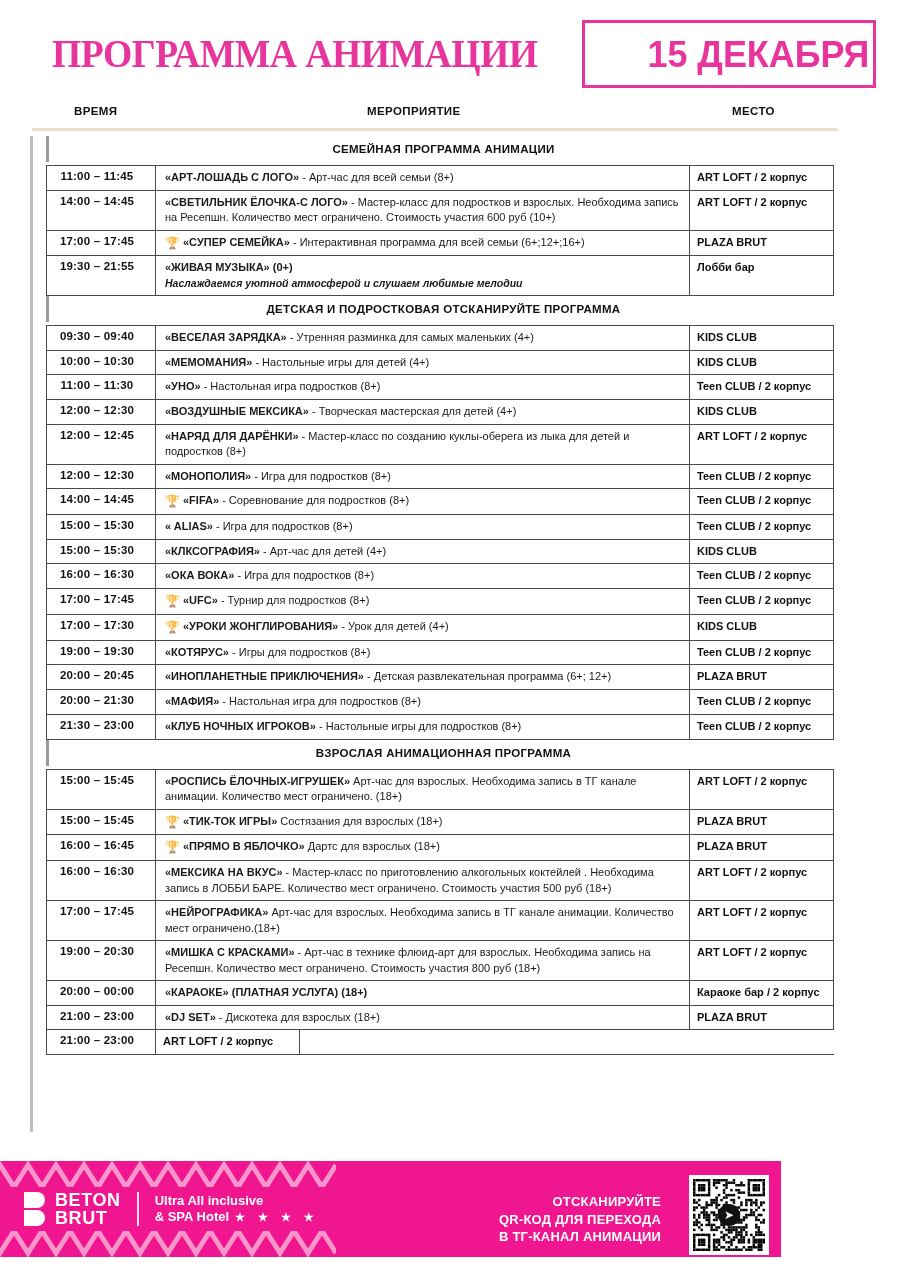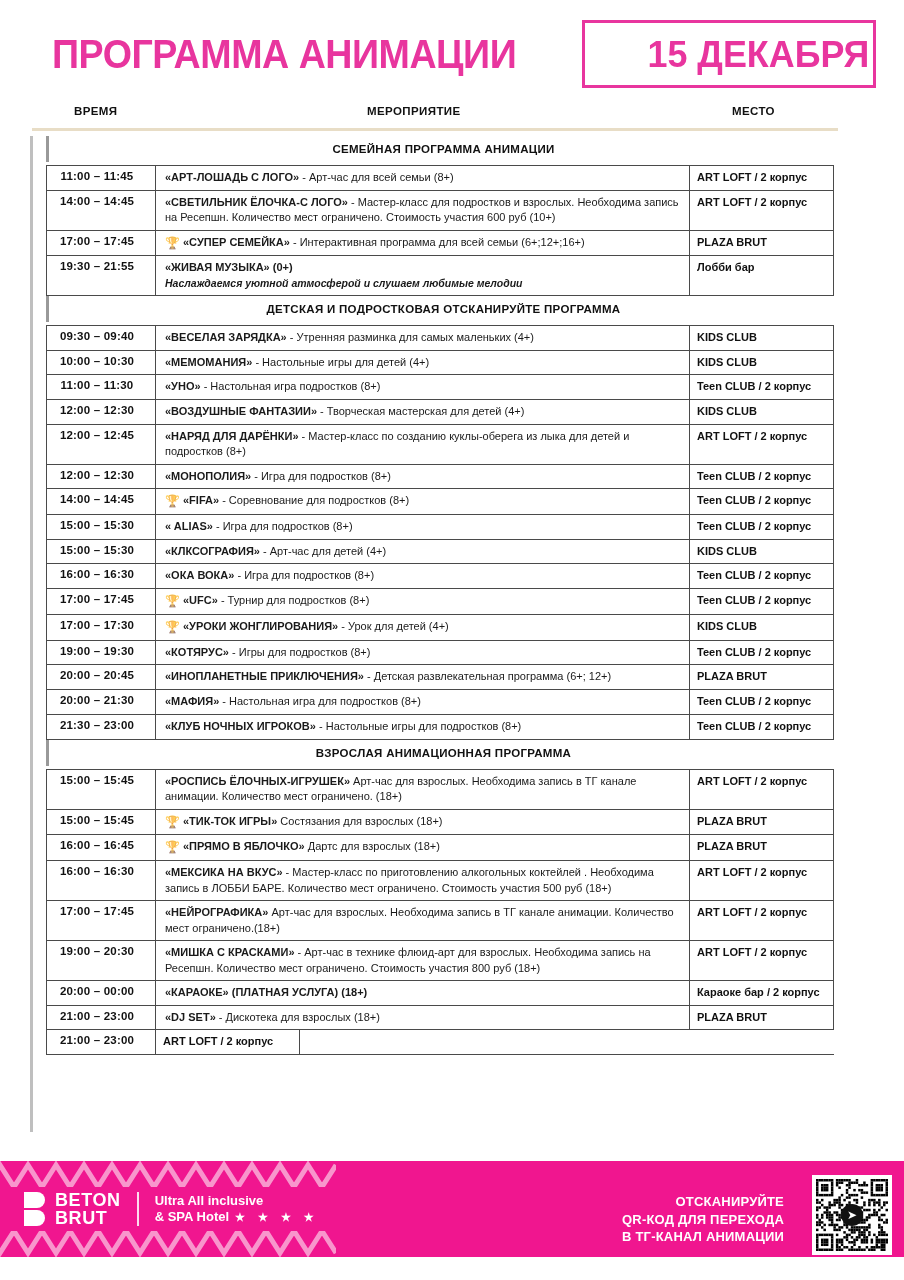--- a/index.html
+++ b/index.html
@@ -18,20 +18,21 @@
   }
 
   
   .header {
     position: absolute;
     left: 0; top: 18px;
     width: 776px;
     height: 72px;
     display: flex;
     align-items: center;
+    font-family: Liberation Serif, serif;
   }
   .header-title {
     margin-left: 52px;
     color: #e8359e;
     font-size: 40px;
     font-weight: bold;
     letter-spacing: -0.5px;
     line-height: 1;
     white-space: nowrap;
     transform: scaleX(0.94);
@@ -159,21 +160,21 @@
     font-size: 12px;
     opacity: 0.75;
     vertical-align: middle;
     margin-right: 5px;
   }
 
   
   .footer {
     position: absolute;
     left: 0; top: 1161px;
-    width: 904px; height: 96px;
+    width: 781px; height: 96px;
     background: #f0168f;
     overflow: hidden;
   }
   .zig {
     position: absolute;
     left: 0;
     width: 336px;
     height: 26px;
     opacity: 0.55;
   }
@@ -305,21 +306,21 @@
         <div class="cell-event"><span class="ev-name">«МЕМОМАНИЯ»</span><span class="ev-desc"> - Настольные игры для детей (4+)</span></div>
         <div class="cell-place">KIDS CLUB</div>
       </div>
       <div class="row">
         <div class="cell-time">11:00 – 11:30</div>
         <div class="cell-event"><span class="ev-name">«УНО»</span><span class="ev-desc"> - Настольная игра подростков (8+)</span></div>
         <div class="cell-place">Teen CLUB / 2 корпус</div>
       </div>
       <div class="row">
         <div class="cell-time">12:00 – 12:30</div>
-        <div class="cell-event"><span class="ev-name">«ВОЗДУШНЫЕ ФАНТАЗИИ»</span><span class="ev-desc"> - Творческая мастерская для детей (4+)</span></div>
+        <div class="cell-event"><span class="ev-name">«ВОЗДУШНЫЕ МЕКСИКА»</span><span class="ev-desc"> - Творческая мастерская для детей (4+)</span></div>
         <div class="cell-place">KIDS CLUB</div>
       </div>
       <div class="row">
         <div class="cell-time">12:00 – 12:45</div>
         <div class="cell-event"><span class="ev-name">«НАРЯД ДЛЯ ДАРЁНКИ»</span><span class="ev-desc"> - Мастер-класс по созданию куклы-оберега  из лыка для детей и подростков (8+)</span></div>
         <div class="cell-place">ART LOFT / 2 корпус</div>
       </div>
       <div class="row">
         <div class="cell-time">12:00 – 12:30</div>
         <div class="cell-event"><span class="ev-name">«МОНОПОЛИЯ»</span><span class="ev-desc"> - Игра для подростков (8+)</span></div>

